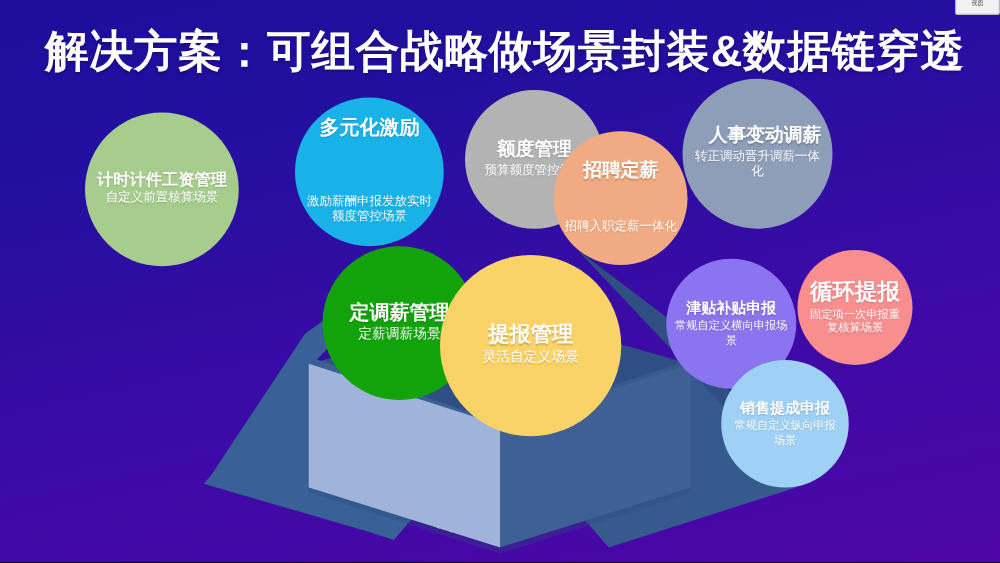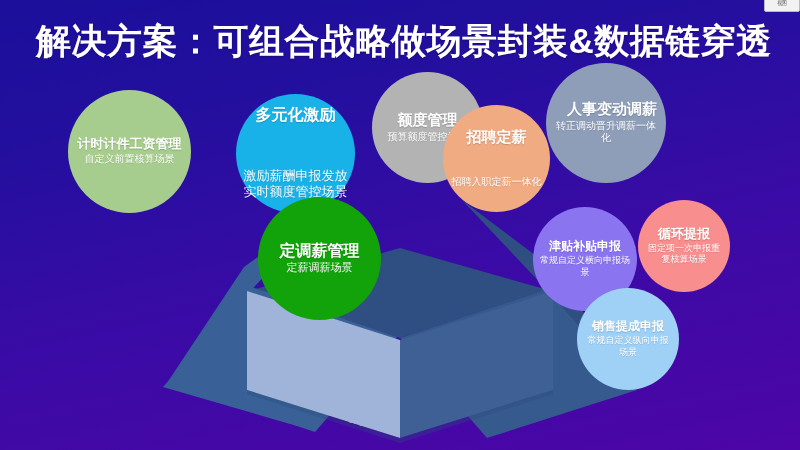--- a/index.html
+++ b/index.html
@@ -122,46 +122,50 @@
 
   <div id="corner-chip">
     <span class="chip-text">视图</span>
   </div>
 
   <div id="bubble-layer" style="position: absolute; inset: 0px; z-index: auto;">
       <div class="bubble" style="left: 68px; top: 90px; width: 123px; height: 123px; background: rgb(167, 205, 142); z-index: 10;">
         <div class="b-title" style="font-size: 13px;">计时计件工资管理</div>
         <div class="b-sub" style="font-size: 10px; max-width: 109px;">自定义前置核算场景</div>
       </div>
-      <div class="bubble" style="left: 236px; top: 94px; width: 119px; height: 119px; background: rgb(24, 178, 232); z-index: 11; gap: 42px;">
+      <div class="bubble" style="left: 236px; top: 78px; width: 119px; height: 119px; background: rgb(24, 178, 232); z-index: 11; gap: 42px;">
         <div class="b-title" style="font-size: 16px;">多元化激励</div>
-        <div class="b-sub" style="font-size: 13px; max-width: 105px;">激励薪酬申报发放实时额度管控场景</div>
+        <div class="b-sub" style="font-size: 10px; max-width: 105px;">激励薪酬申报发放实时额度管控场景</div>
       </div>
       <div class="bubble" style="left: 372px; top: 72px; width: 111px; height: 111px; background: rgb(179, 179, 179); z-index: 12;">
         <div class="b-title" style="font-size: 15px;">额度管理</div>
         <div class="b-sub" style="font-size: 10px; max-width: 97px;">预算额度管控场景</div>
       </div>
       <div class="bubble" style="left: 443px; top: 105px; width: 107px; height: 107px; background: rgb(240, 171, 130); z-index: 13; gap: 28px;">
         <div class="b-title" style="font-size: 15px;">招聘定薪</div>
         <div class="b-sub" style="font-size: 10px; max-width: 93px;">招聘入职定薪一体化</div>
       </div>
       <div class="bubble" style="left: 546px; top: 63px; width: 120px; height: 120px; background: rgb(142, 158, 184); z-index: 14;">
         <div class="b-title" style="font-size: 15px; margin-left: 12px;">人事变动调薪</div>
         <div class="b-sub" style="font-size: 10px; max-width: 106px;">转正调动晋升调薪一体化</div>
       </div>
       <div class="bubble" style="left: 258px; top: 197px; width: 123px; height: 123px; background: rgb(17, 163, 9); z-index: 15;">
         <div class="b-title" style="font-size: 16px;">定调薪管理</div>
         <div class="b-sub" style="font-size: 11px; max-width: 109px;">定薪调薪场景</div>
       </div>
+      <div class="bubble" style="left: 352px; top: 204px; width: 145px; height: 145px; background: rgb(250, 211, 104); z-index: 16;">
+        <div class="b-title" style="font-size: 17px;">提报管理</div>
+        <div class="b-sub" style="font-size: 11px; max-width: 131px;">灵活自定义场景</div>
+      </div>
       <div class="bubble" style="left: 533px; top: 207px; width: 104px; height: 104px; background: rgb(139, 116, 240); z-index: 17;">
         <div class="b-title" style="font-size: 12px;">津贴补贴申报</div>
         <div class="b-sub" style="font-size: 9px; max-width: 90px;">常规自定义横向申报场景</div>
       </div>
       <div class="bubble" style="left: 638px; top: 200px; width: 92px; height: 92px; background: rgb(249, 142, 142); z-index: 18;">
-        <div class="b-title" style="font-size: 13px;">循环提报</div>
+        <div class="b-title" style="font-size: 18px;">循环提报</div>
         <div class="b-sub" style="font-size: 9px; max-width: 78px;">固定项一次申报重复核算场景</div>
       </div>
       <div class="bubble" style="left: 577px; top: 288px; width: 102px; height: 102px; background: rgb(159, 208, 245); z-index: 19;">
         <div class="b-title" style="font-size: 12px;">销售提成申报</div>
         <div class="b-sub" style="font-size: 9px; max-width: 88px;">常规自定义纵向申报场景</div>
       </div>
     </div>
 
   <div style="position:absolute;left:330px;top:400px;color:#ffffff;font-size:19px;font-weight:600;
               transform:rotate(17deg);text-shadow:0 1px 2px rgba(0,0,0,.3);">业薪</div>

